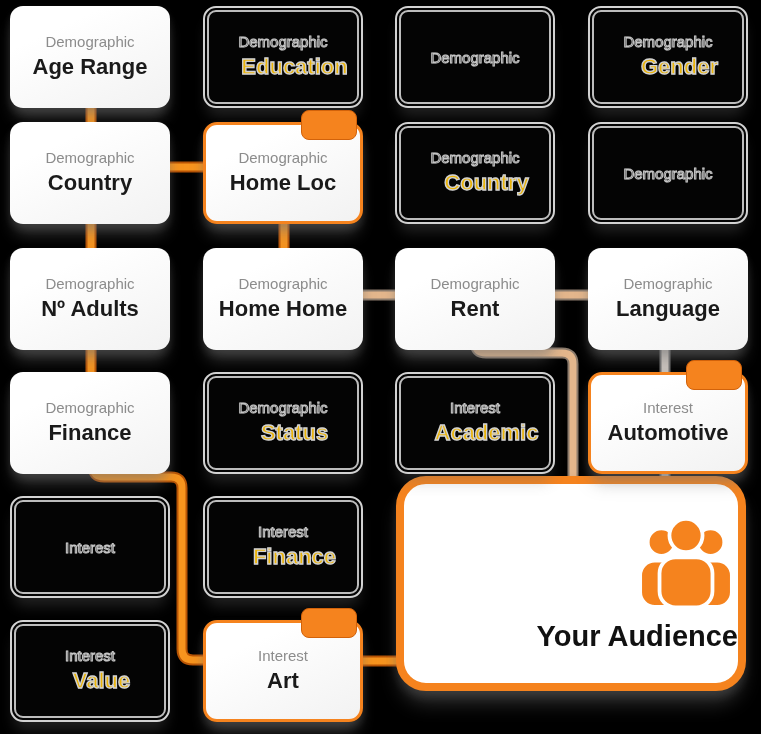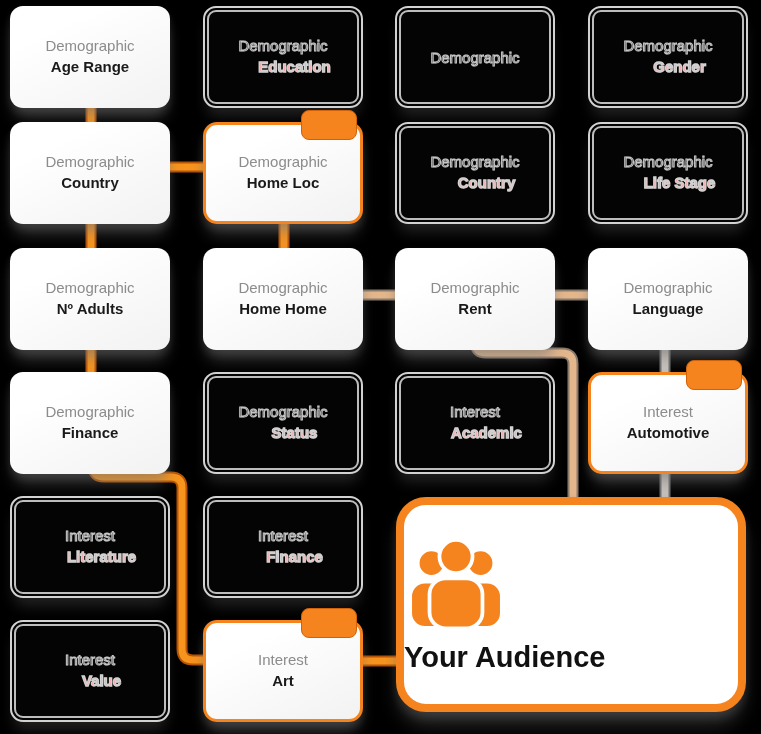--- a/index.html
+++ b/index.html
@@ -20,32 +20,32 @@
   .card.selected{border:3px solid var(--accent);border-radius:14px;}
   .card.inactive{
     background:#040404;border:2px solid #d2d2d2;
     box-shadow:0 12px 14px -4px rgba(110,110,110,.30);
   }
   .card.inactive::before{
     content:"";position:absolute;inset:2px;border:2px solid #bdbdbd;
     border-radius:9px;pointer-events:none;
   }
   .cat{font-size:15px;color:#8c8c8c;line-height:1;}
-  .name{font-size:15px;font-weight:700;color:#1a1a1a;line-height:1.1;}
+  .name{font-size:22px;font-weight:700;color:#1a1a1a;line-height:1.1;}
   .card.inactive .cat{color:#101010;-webkit-text-stroke:1px #c6c6c6;text-shadow:0 0 1px #bbb;}
-  .card.inactive .name{color:#fca5a5;-webkit-text-stroke:1.3px #d2d2d2;text-shadow:0 0 1px #ccc;padding-left:23px;}
+  .card.inactive .name{color:#eab308;-webkit-text-stroke:1.3px #d2d2d2;text-shadow:0 0 1px #ccc;padding-left:23px;}
   .tab{
     position:absolute;top:-15px;right:3px;width:54px;height:28px;
     background:var(--accent);border:1px solid #d2620a;border-radius:8px;z-index:3;
   }
   .audience{
-    position:absolute;left:396px;top:497px;width:350px;height:215px;
+    position:absolute;left:396px;top:476px;width:350px;height:215px;
     box-sizing:border-box;background:#fff;border:8px solid var(--accent);
     border-radius:30px;z-index:2;display:flex;flex-direction:column;
-    align-items:flex-start;justify-content:center;gap:10px;
+    align-items:flex-end;justify-content:center;gap:10px;
     box-shadow:0 16px 20px -4px rgba(120,120,120,.38),0 6px 10px rgba(95,95,95,.3);
   }
   .aud-title{font-size:29px;font-weight:700;color:#111;}
   .pp{fill:var(--accent);}
 </style>
 </head>
 <body>
 
 <div id="board">
 
@@ -111,21 +111,20 @@
       <div class="tab"></div>
       <div class="cat">Demographic</div>
       <div class="name">Home Loc</div>
     </div>
     <div class="card inactive" style="left: 395px; top: 122px;">
       <div class="cat">Demographic</div>
       <div class="name">Country</div>
     </div>
     <div class="card inactive" style="left: 588px; top: 122px;">
       <div class="cat">Demographic</div>
-      <div class="name">Life Stage</div>
     </div>
     <div class="card active" style="left: 10px; top: 248px;">
       <div class="cat">Demographic</div>
       <div class="name">Nº Adults</div>
     </div>
     <div class="card active" style="left: 203px; top: 248px;">
       <div class="cat">Demographic</div>
       <div class="name">Home Home</div>
     </div>
     <div class="card active" style="left: 395px; top: 248px;">
@@ -148,21 +147,20 @@
       <div class="cat">Interest</div>
       <div class="name">Academic</div>
     </div>
     <div class="card selected" style="left: 588px; top: 372px;">
       <div class="tab"></div>
       <div class="cat">Interest</div>
       <div class="name">Automotive</div>
     </div>
     <div class="card inactive" style="left: 10px; top: 496px;">
       <div class="cat">Interest</div>
-      <div class="name">Literature</div>
     </div>
     <div class="card inactive" style="left: 203px; top: 496px;">
       <div class="cat">Interest</div>
       <div class="name">Finance</div>
     </div>
     <div class="card inactive" style="left: 10px; top: 620px;">
       <div class="cat">Interest</div>
       <div class="name">Value</div>
     </div>
     <div class="card selected" style="left: 203px; top: 620px;">

